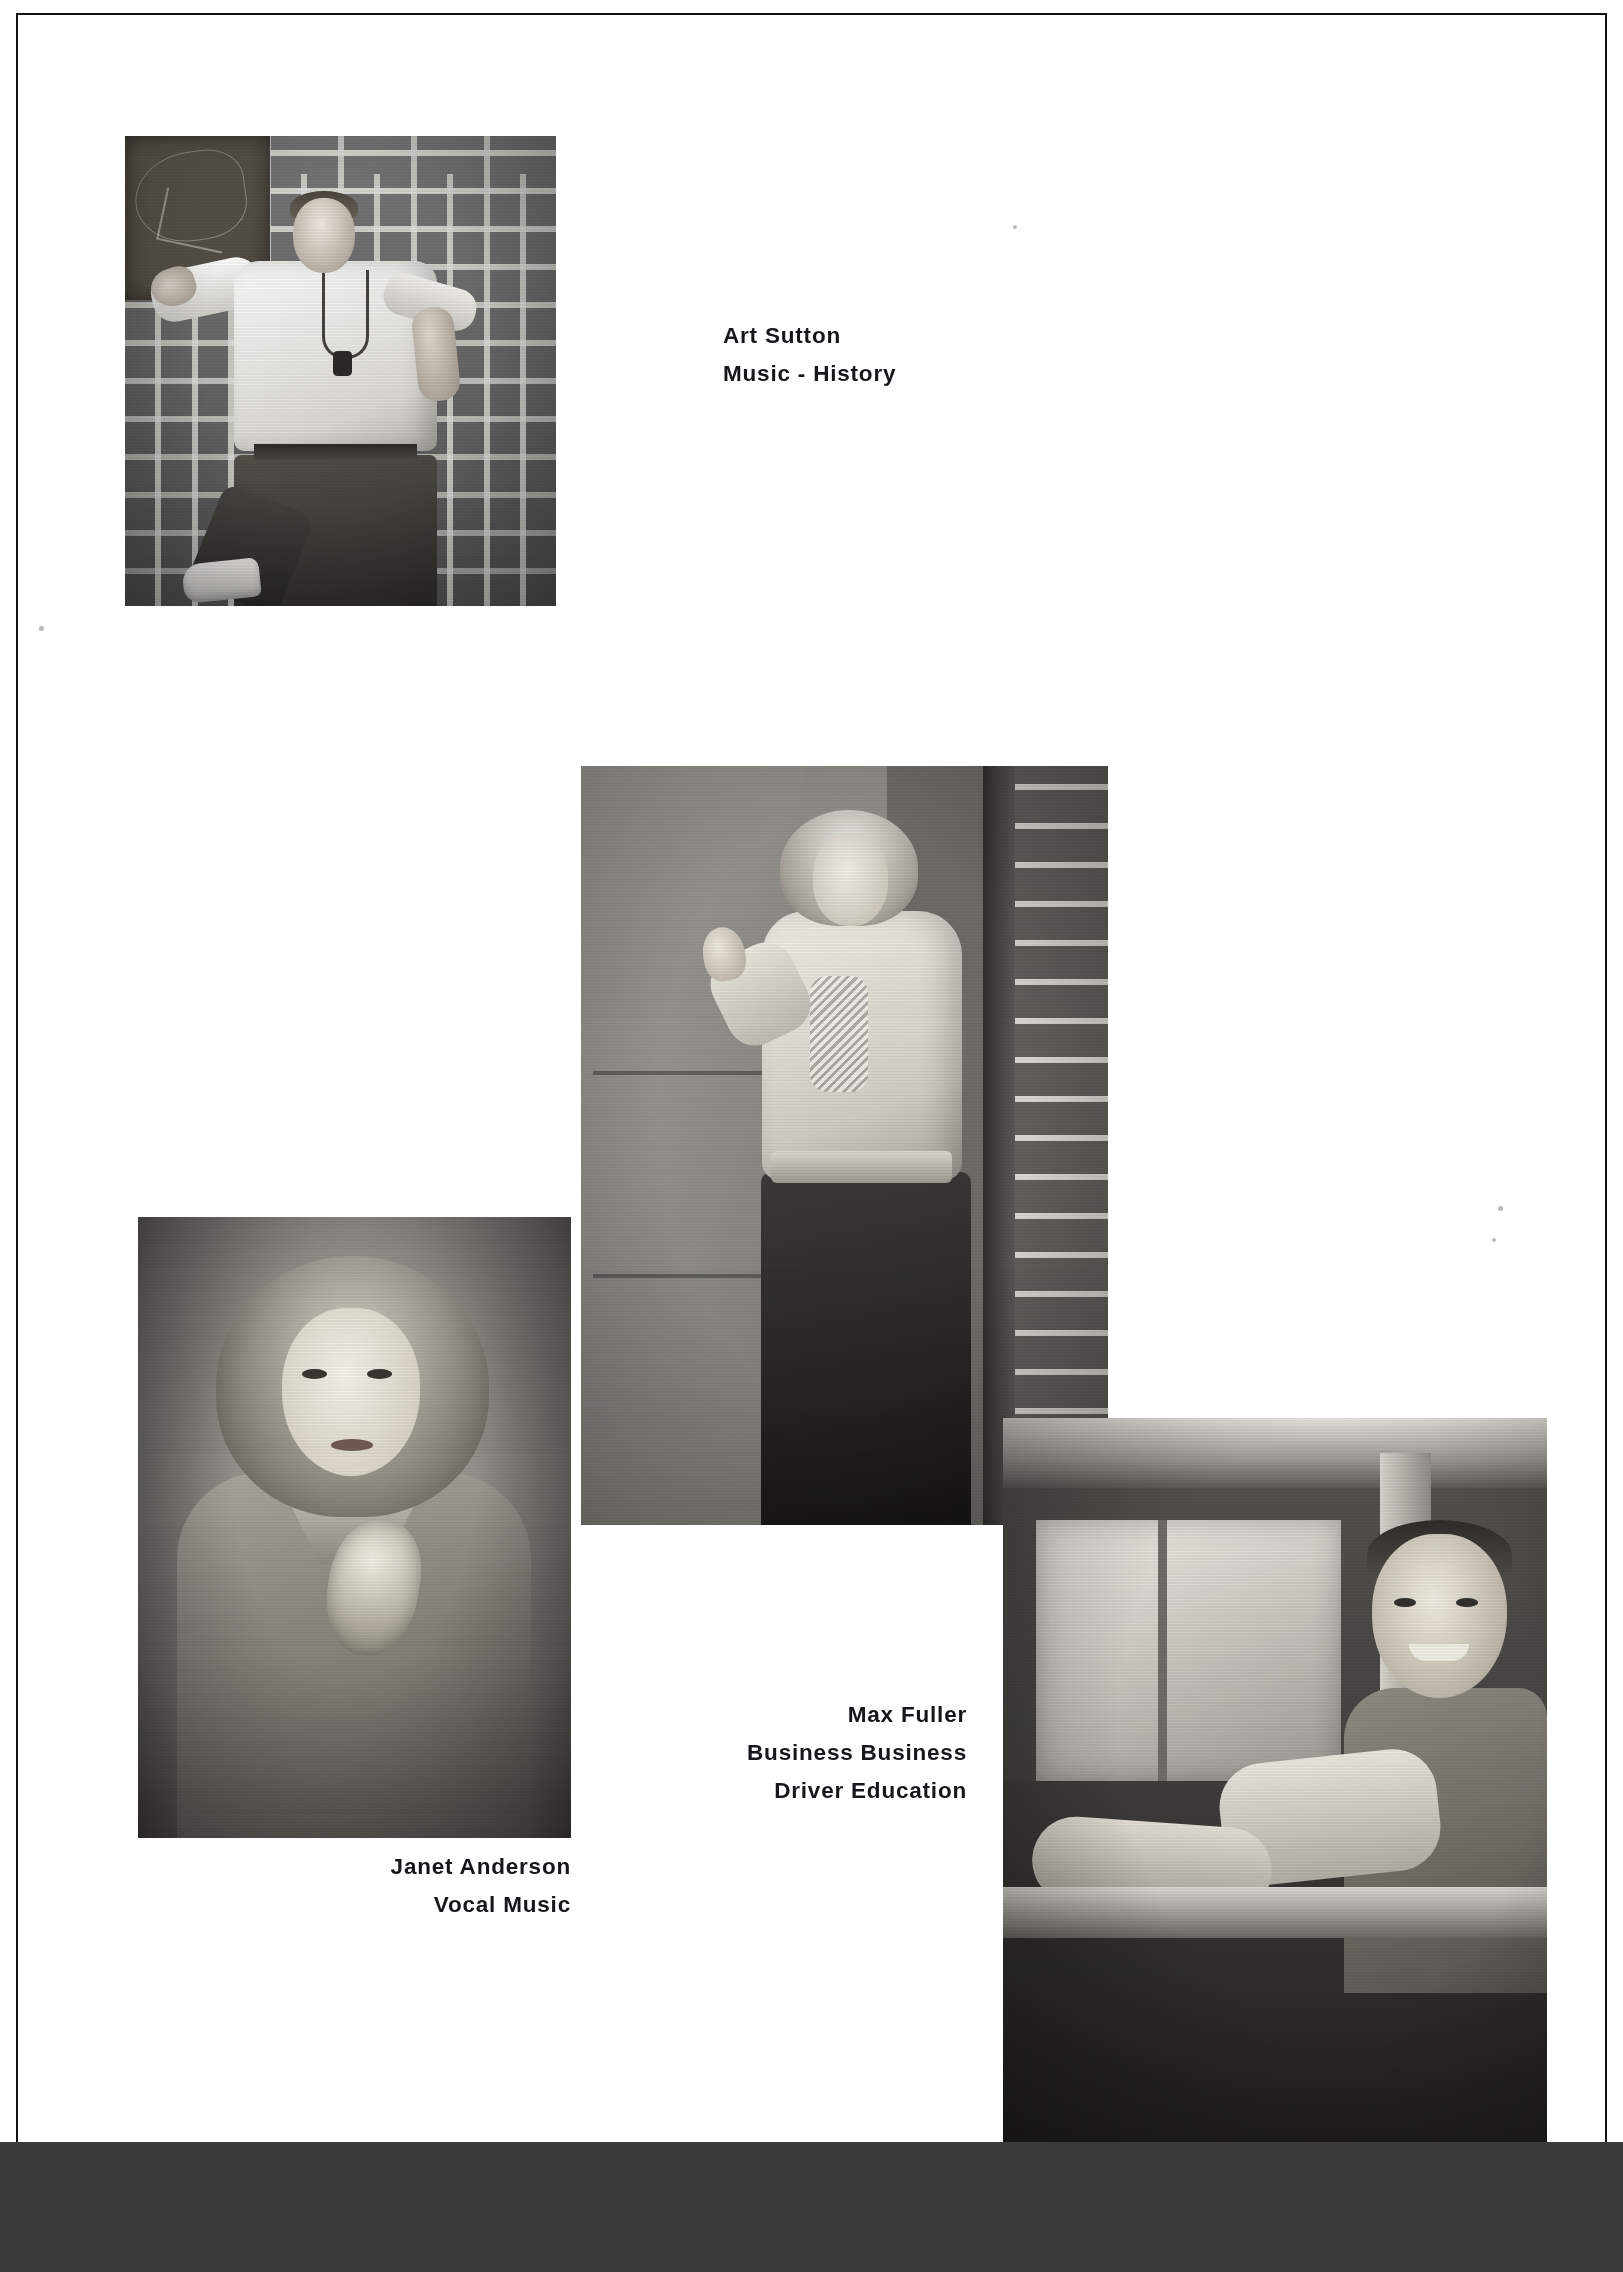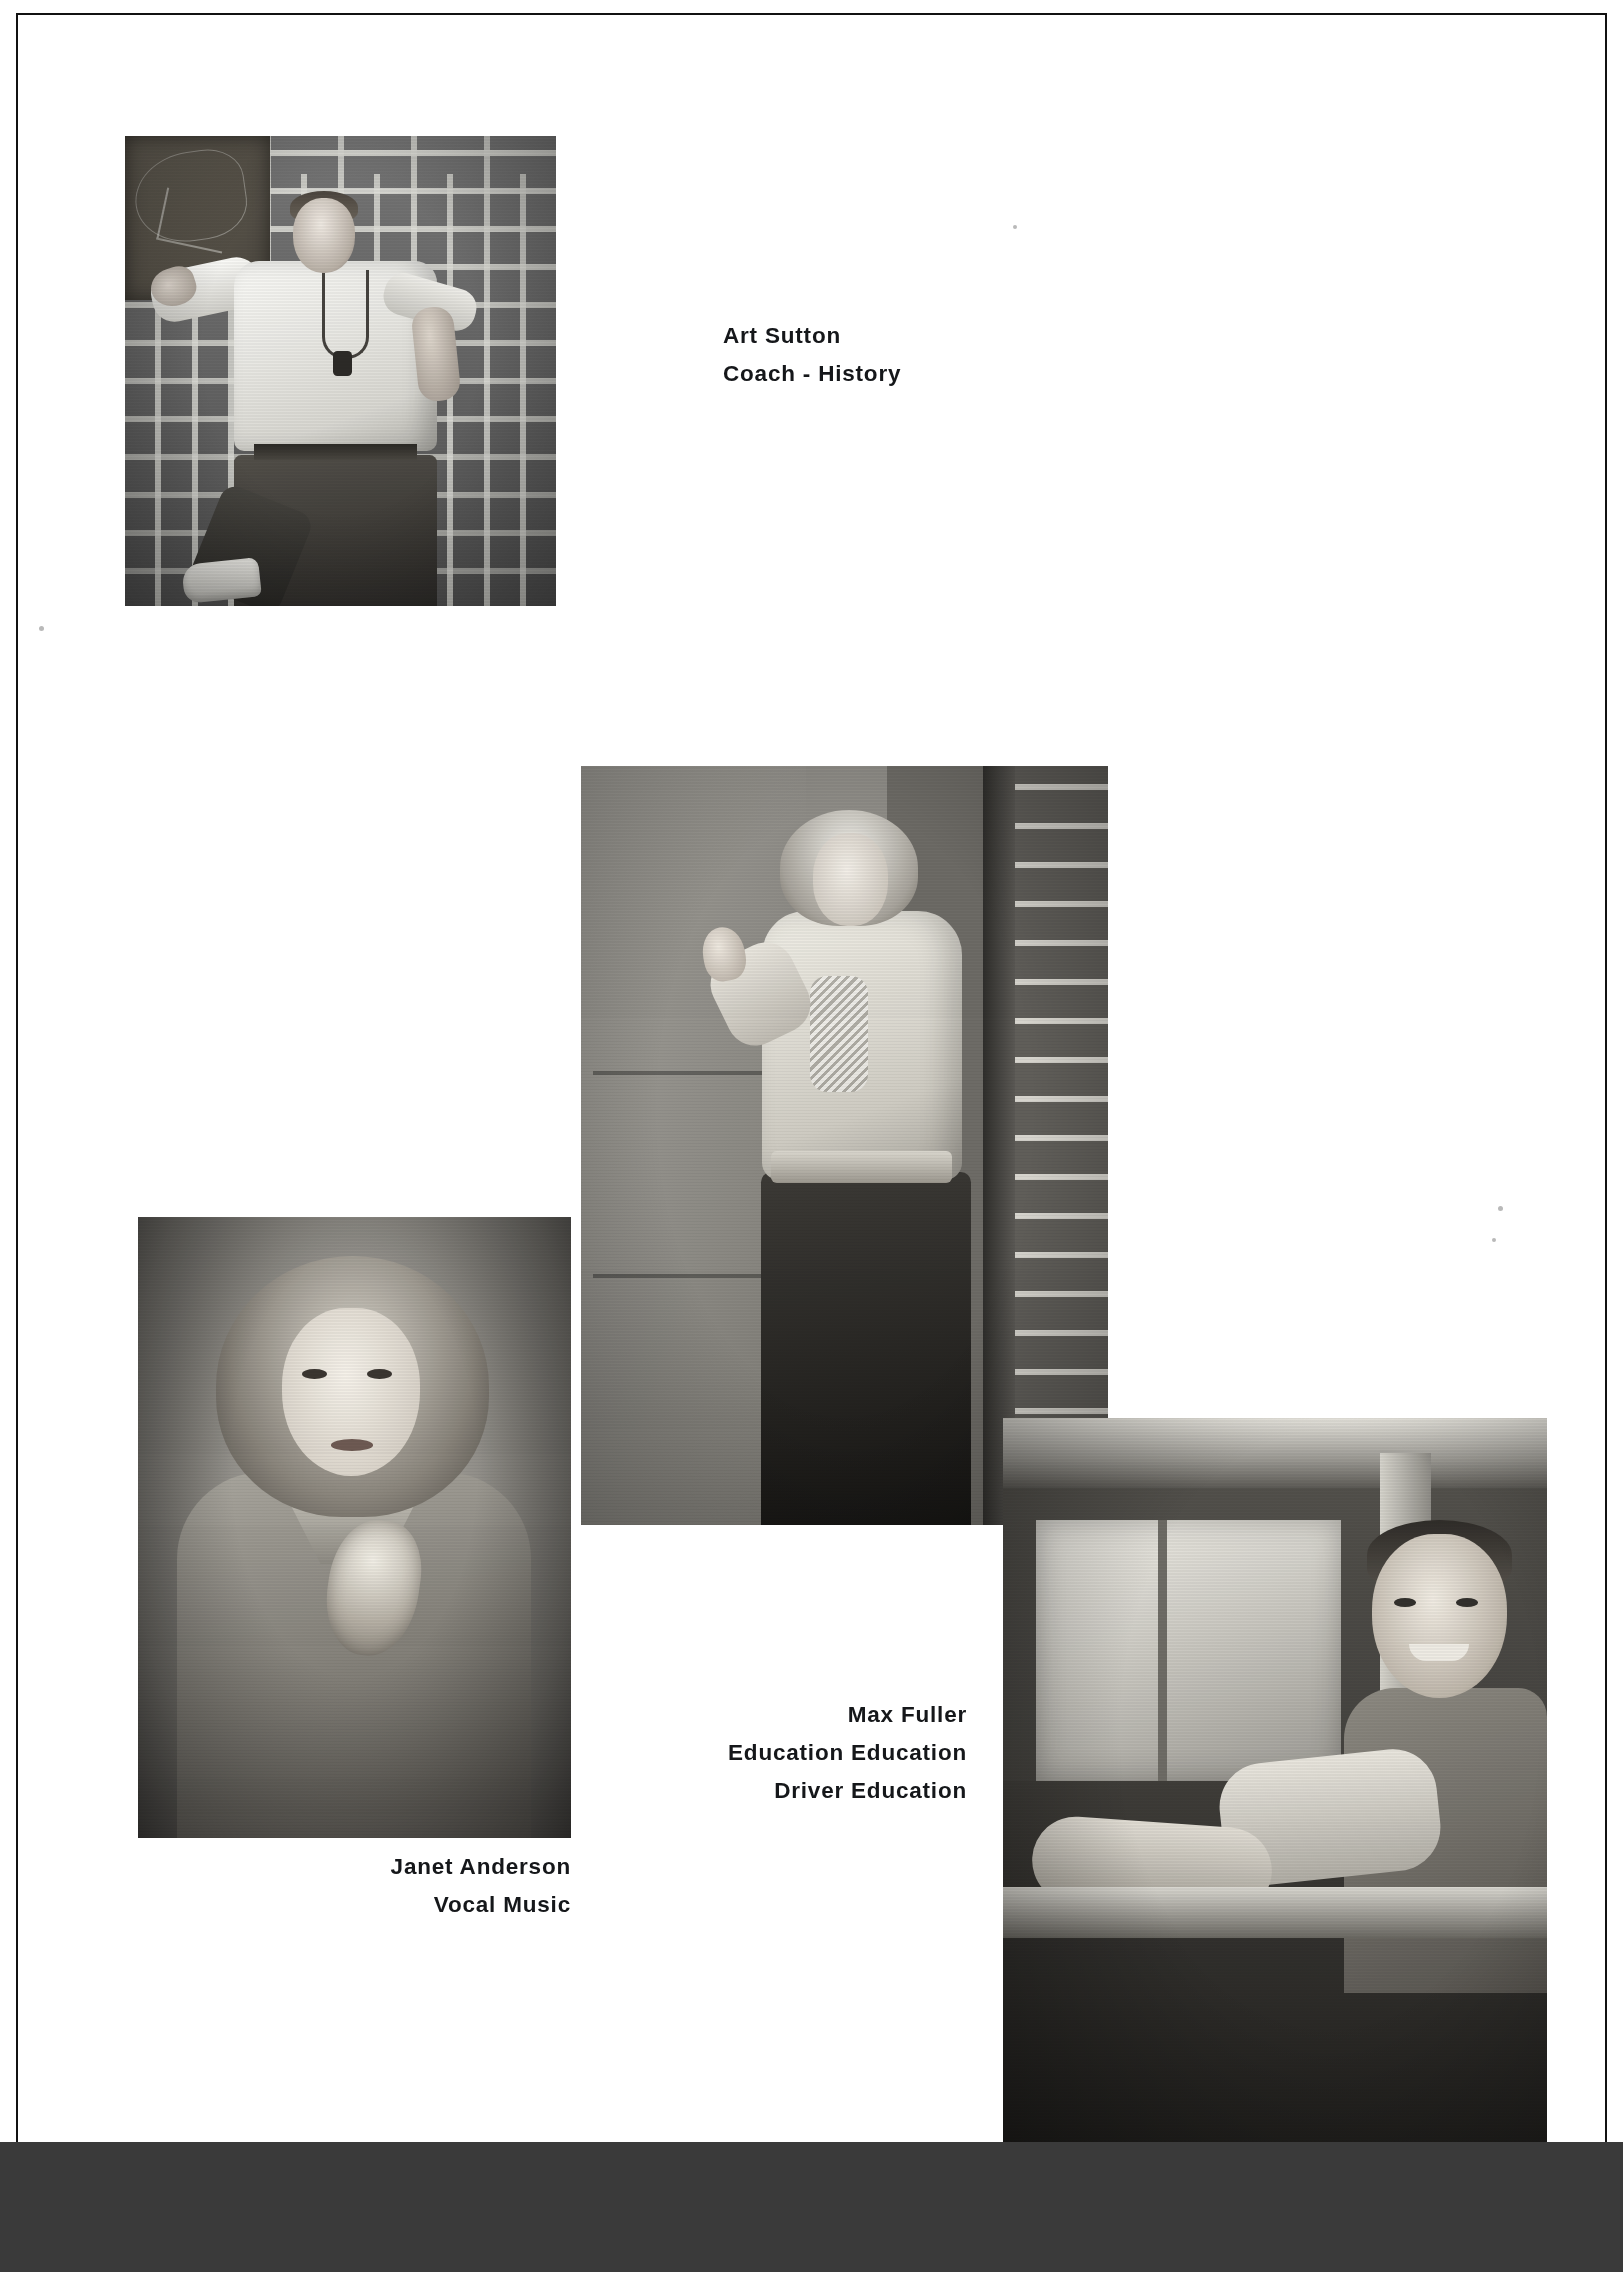--- a/index.html
+++ b/index.html
@@ -405,21 +405,21 @@
     <div class="lanyard"></div>
     <div class="whistle"></div>
     <div class="hair"></div>
     <div class="head"></div>
     <div class="grain"></div>
     <div class="vignette"></div>
   </div>
 
   <div class="caption" id="caption-art-sutton">
     <span class="line">Art Sutton</span>
-    <span class="line">Coach - History</span>
+    <span class="line">Music - History</span>
   </div>
 
   <div class="photo" id="photo-lorraine-sawin">
     <div class="doorpanel"></div>
     <div class="doorline" style="top:305px;"></div>
     <div class="doorline" style="top:508px;"></div>
     <div class="brickcol"></div>
     <div class="doorjamb"></div>
     <div class="skirt"></div>
     <div class="blouse"></div>
@@ -466,17 +466,17 @@
     <div class="eye-l"></div>
     <div class="eye-r"></div>
     <div class="smile"></div>
     <div class="sill"></div>
     <div class="grain"></div>
     <div class="vignette"></div>
   </div>
 
   <div class="caption align-right" id="caption-max-fuller">
     <span class="line">Max Fuller</span>
-    <span class="line">Education Education</span>
+    <span class="line">Business Business</span>
     <span class="line">Driver Education</span>
   </div>
 </div>
 
 
 </body></html>

